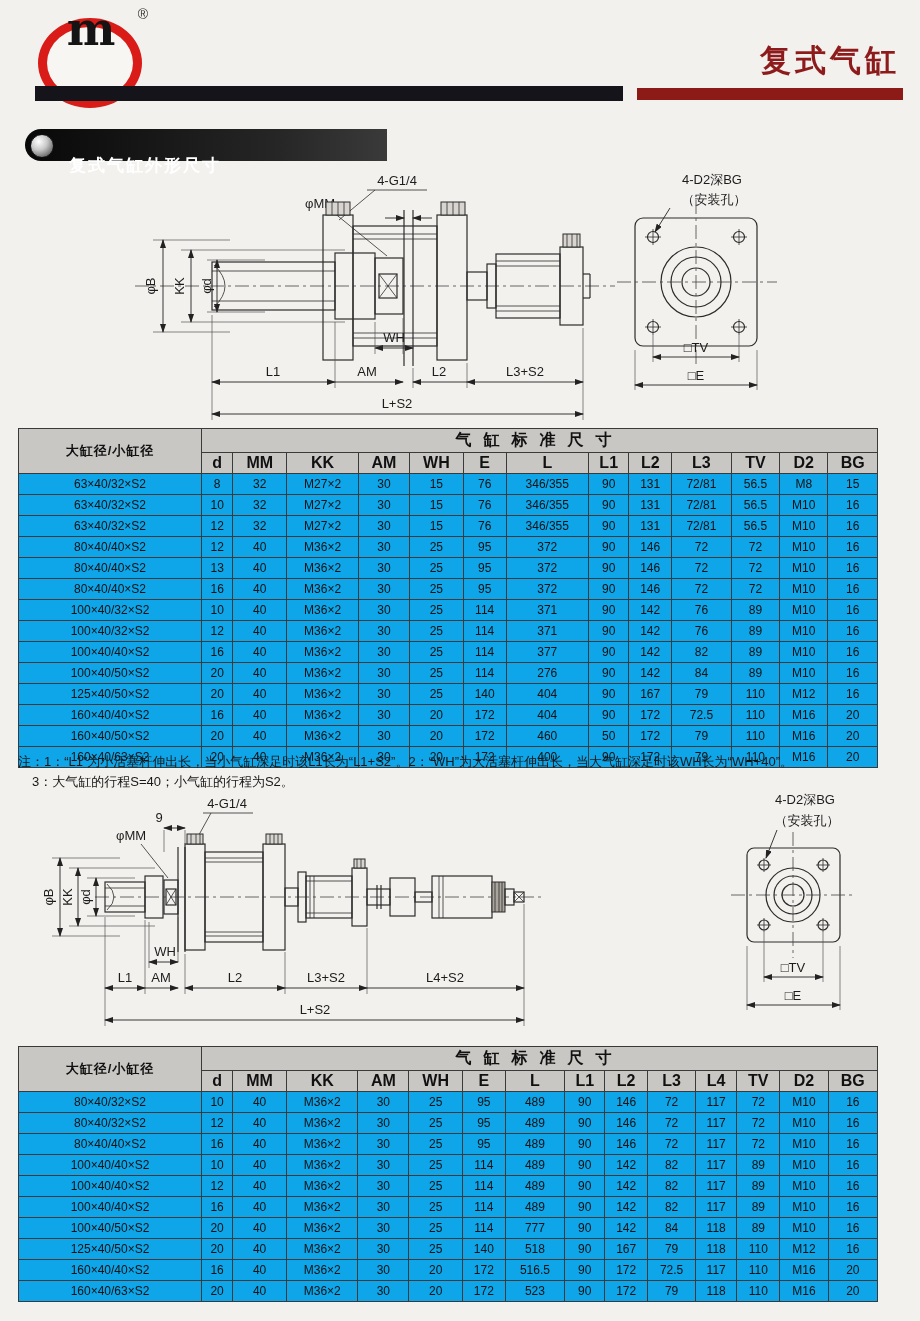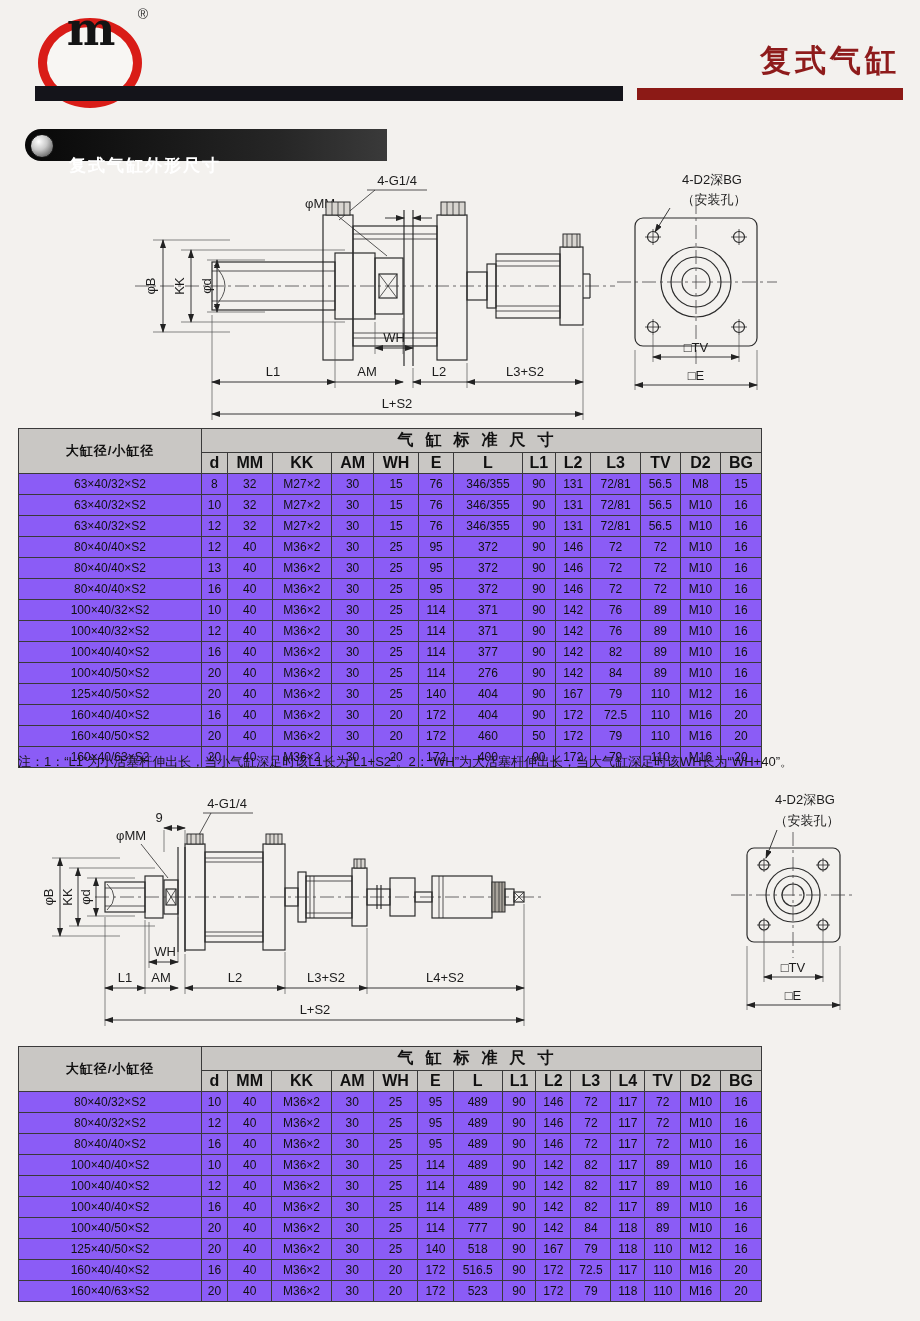--- a/index.html
+++ b/index.html
@@ -28,21 +28,21 @@
   svg text{font-family:"Liberation Sans","DejaVu Sans",sans-serif;font-size:13px;fill:#1c1c1c;}
   .ol{stroke:#2c2c2c;fill:none;stroke-width:1.2;}
   .thin{stroke:#2c2c2c;fill:none;stroke-width:0.8;}
   .cl{stroke:#444;stroke-width:0.8;fill:none;stroke-dasharray:14 4 3 4;}
   .ext{stroke:#555;stroke-width:0.7;fill:none;}
   .dim{stroke:#222;stroke-width:0.9;fill:none;}
   .hatch{fill:#d8d5d0;stroke:#2c2c2c;stroke-width:1;}
   .knurl{fill:#a9a49c;stroke:#2c2c2c;stroke-width:1;}
 
   
-  table.dim-table{position:absolute;left:18px;width:744px;border-collapse:collapse;background:#8b5cf6;font-size:12px;color:#111;}
+  table.dim-table{position:absolute;left:18px;width:860px;border-collapse:collapse;background:#0ea5e9;font-size:12px;color:#111;}
   #table1{top:428px;}
   #table2{top:1046px;}
   .dim-table th,.dim-table td{border:1px solid #3a3a3a;text-align:center;padding:1px 2px;height:18px;}
   .dim-table thead th{background:#c9c7c4;font-weight:bold;font-size:16px;}
   .dim-table th.span{letter-spacing:12px;}
   .dim-table th.corner{width:178px;font-size:13px;letter-spacing:1px;}
   .dim-table td:first-child{width:178px;}
   .dim-table td{font-size:12px;}
 
   
@@ -447,20 +447,21 @@
           <td>79</td>
           <td>110</td>
           <td>M16</td>
           <td>20</td>
         </tr>
       </tbody>
     </table>
 
   <div id="notes1" class="note">
     <div class="l1">注：1：“L1”为小活塞杆伸出长，当小气缸深足时该L1长为“L1+S2”。2：“WH”为大活塞杆伸出长，当大气缸深足时该WH长为“WH+40”。</div>
+    <div class="l2">3：大气缸的行程S=40；小气缸的行程为S2。</div>
   </div>
 
   <svg id="drawing2" width="890" height="250" viewBox="0 0 890 250">
     <defs>
       <marker id="ar2" markerWidth="9" markerHeight="7" refX="8" refY="3" orient="auto" markerUnits="userSpaceOnUse">
         <path d="M0,0 L9,3 L0,6 z" fill="#222"></path>
       </marker>
       <marker id="ar2s" markerWidth="9" markerHeight="7" refX="1" refY="3" orient="auto" markerUnits="userSpaceOnUse">
         <path d="M9,0 L0,3 L9,6 z" fill="#222"></path>
       </marker>

